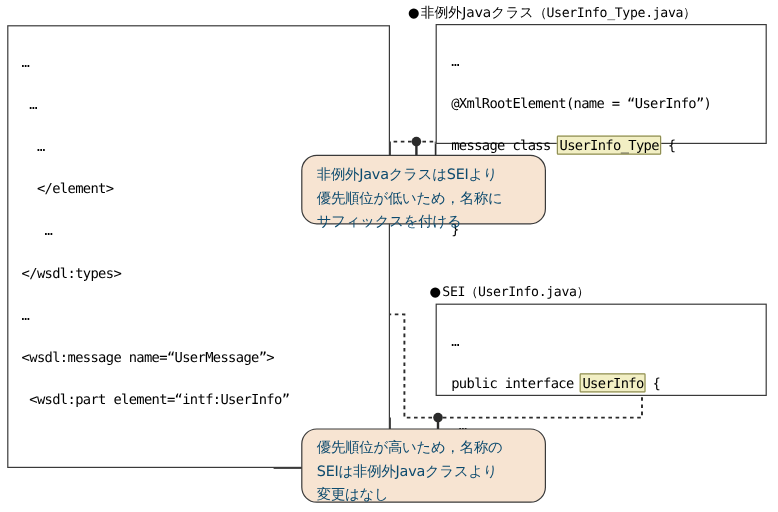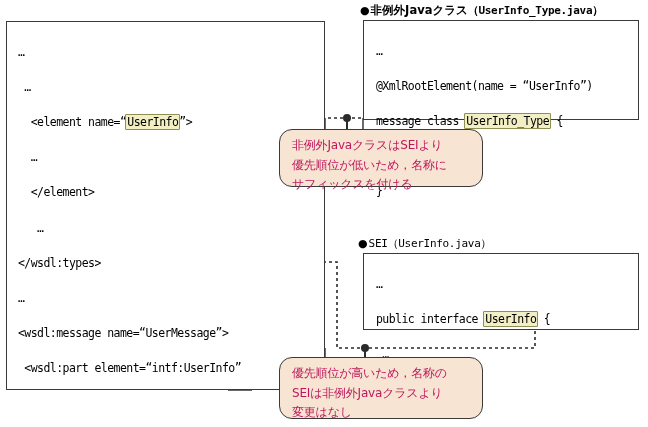--- a/index.html
+++ b/index.html
@@ -61,25 +61,24 @@
   }
 
   
   .callout {
     background: #f7e4d2;
     border: 1.4px solid #3a3a3a;
     border-radius: 13px;
     box-sizing: border-box;
     font-size: 12px;
     line-height: 19.5px;
-    color: #be185d;
+    color: #0c4a6e;
     padding: 6px 10px 6px 12px;
     font-family: "DejaVu Sans", "Liberation Sans", sans-serif;
     letter-spacing: -0.2px;
-    margin-left: 28px;
   }
   .callout div { white-space: nowrap; }
 
   
   .conn { position: absolute; left: 0; top: 0; }
 </style>
 </head>
 <body>
 
 <div id="canvas">
@@ -112,42 +111,41 @@
   </svg>
 
   <div class="abs sec-title" style="left:6px; top:3px;margin-top:20px;">
     <span class="bullet">●</span><span>WSDL定義</span>
   </div>
 
   <div class="abs panel" style="left:6px; top:21px; width:319px; height:369px;">
     <div class="code abs" style="left:11px; top:4px;">
 <div>…</div>
 <div> …</div>
-<div><span>  &lt;element name=“</span><span class="hl">UserInfo</span><span>”&gt;</span></div>
 <div>  …</div>
 <div>  &lt;/element&gt;</div>
 <div>   …</div>
 <div>&lt;/wsdl:types&gt;</div>
 <div>…</div>
 <div>&lt;wsdl:message name=“UserMessage”&gt;</div>
 <div> &lt;wsdl:part element=“intf:UserInfo”</div>
 
 
 
 
 
 
 
 
 
 
     </div>
   </div>
 
-  <div class="abs sec-title" style="left:360px; top:3px;font-weight:bold;">
+  <div class="abs sec-title" style="left:340px; top:3px;">
     <span class="bullet">●</span><span>非例外Javaクラス</span><span class="mono-part">（UserInfo_Type.java）</span>
   </div>
 
   <div class="abs panel" style="left:363px; top:20px; width:276px; height:100px;">
     <div class="code abs" style="left:12px; top:4px;">
 <div>…</div>
 <div>@XmlRootElement(name = “UserInfo”)</div>
 <div><span>message class </span><span class="hl">UserInfo_Type</span><span> {</span></div>
 <div> …</div>
 <div>}</div>

